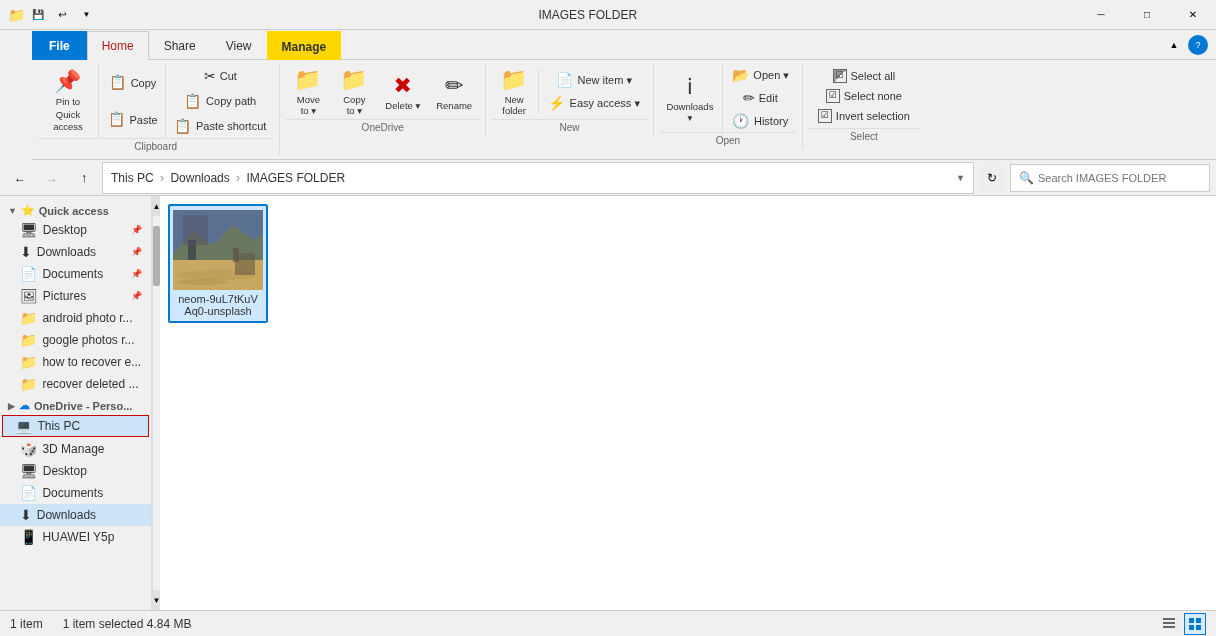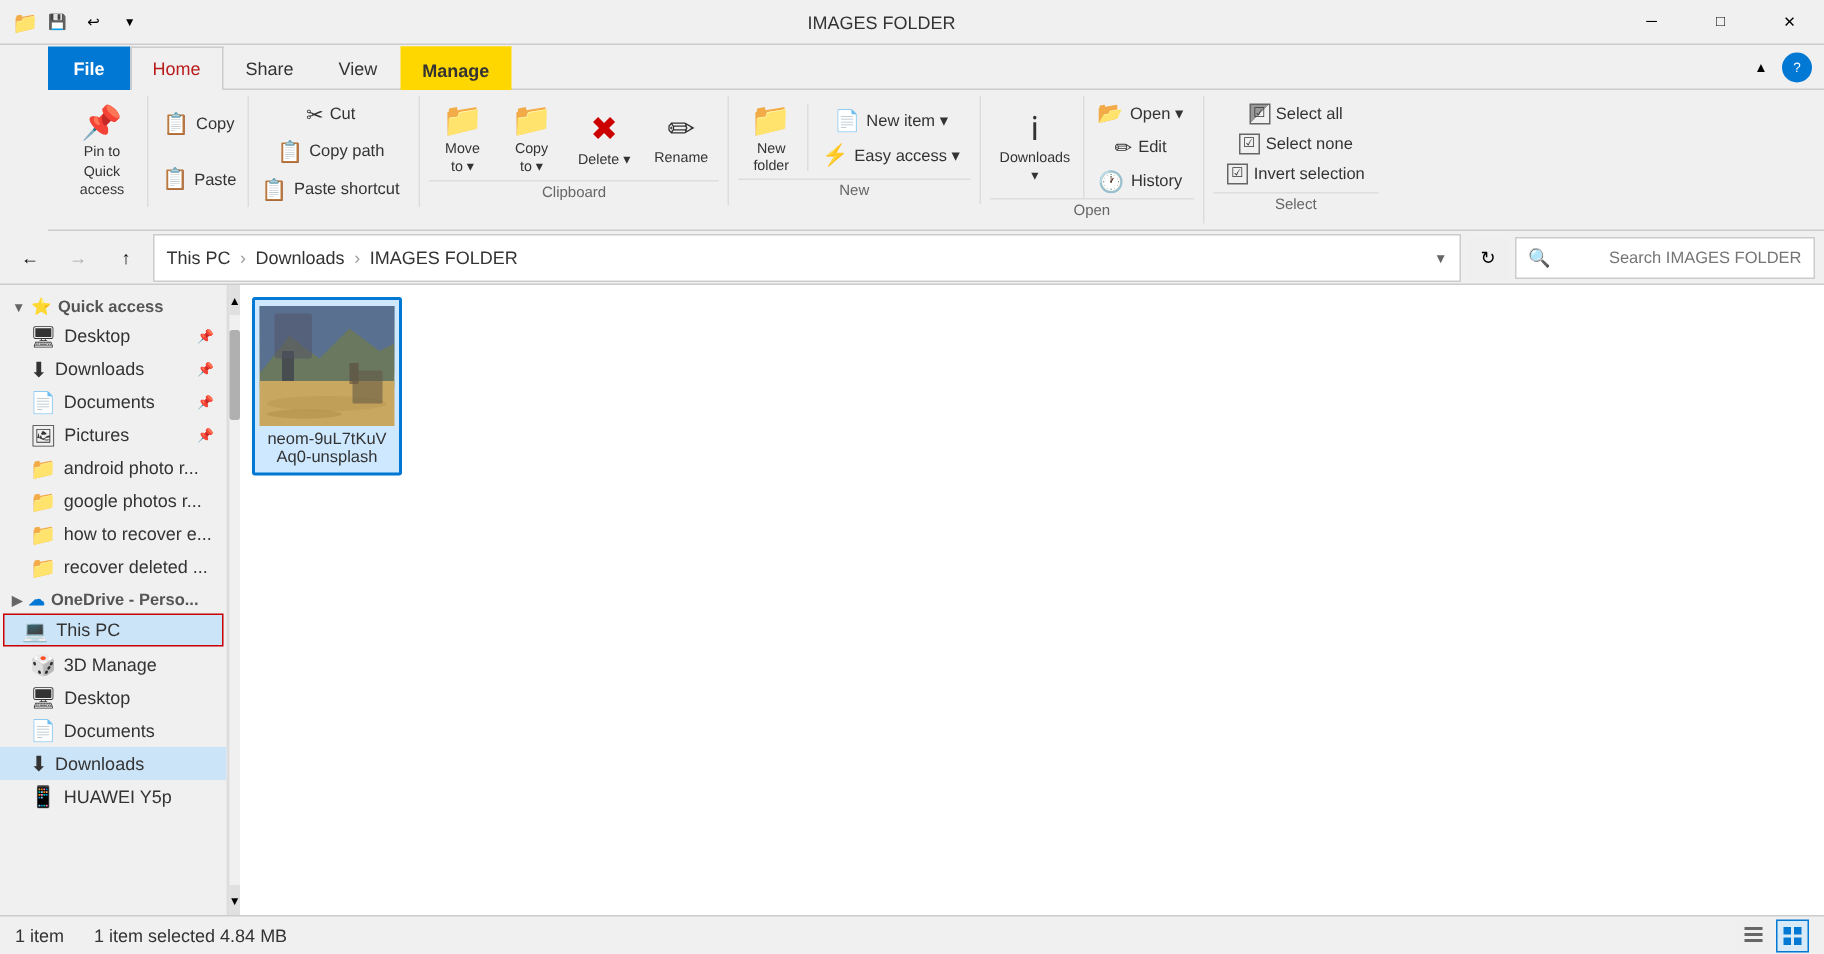--- a/index.html
+++ b/index.html
@@ -32,21 +32,21 @@
 
     
     .nav-bar { display: flex; align-items: center; height: 36px; background: #f0f0f0; border-bottom: 1px solid #ccc; padding: 0 6px; gap: 4px; }
     .nav-btn { width: 28px; height: 28px; display: flex; align-items: center; justify-content: center; cursor: pointer; border: 1px solid transparent; border-radius: 2px; font-size: 12px; background: transparent; }
     .nav-btn.disabled { color: #aaa; cursor: default; }
     .address-bar { flex: 1; height: 32px; border: 1px solid #ccc; background: white; display: flex; align-items: center; padding: 0 8px; font-size: 12px; cursor: pointer; }
     .breadcrumb-item { color: #333; }
     .breadcrumb-sep { color: #999; margin: 0 3px; }
     .refresh-btn { width: 28px; height: 28px; display: flex; align-items: center; justify-content: center; cursor: pointer; border: 1px solid transparent; border-radius: 2px; font-size: 12px; }
     .search-bar { width: 200px; height: 28px; border: 1px solid #ccc; background: white; display: flex; align-items: center; padding: 0 8px; gap: 4px; }
-    .search-bar input { border: none; outline: none; font-size: 11px; flex: 1; color: #666; text-align: right; }
+    .search-bar input { border: none; outline: none; font-size: 11px; flex: 1; color: #666; }
 
     
     .main-area { display: flex; flex: 1; overflow: hidden; }
 
     
     .sidebar { width: 160px; background: #f0f0f0; border-right: 1px solid #ddd; overflow-y: auto; padding: 4px 0; flex-shrink: 0; }
     .sidebar::-webkit-scrollbar { width: 8px; }
     .sidebar::-webkit-scrollbar-thumb { background: #ccc; }
     .sidebar-item { display: flex; align-items: center; padding: 2px 8px 2px 12px; cursor: pointer; font-size: 12px; color: #333; height: 22px; }
     .sidebar-item.selected { background: #cce4f7; }
@@ -135,20 +135,21 @@
           <div class="ribbon-btn ribbon-btn-small">
             <span class="ribbon-btn-icon">📋</span>
             <span>Copy path</span>
           </div>
           <div class="ribbon-btn ribbon-btn-small">
             <span class="ribbon-btn-icon">📋</span>
             <span>Paste shortcut</span>
           </div>
         </div>
       </div>
+      <div class="ribbon-group-label">Clipboard</div>
     </div>
 
     <div class="ribbon-group">
       <div class="ribbon-group-buttons" style="gap:2px;">
         <div class="ribbon-btn">
           <div class="ribbon-btn-icon">📁</div>
           <div style="font-size:9.5px;text-align:center;">Move<br>to ▾</div>
         </div>
         <div class="ribbon-btn">
           <div class="ribbon-btn-icon">📁</div>
@@ -156,21 +157,21 @@
         </div>
         <div class="ribbon-btn">
           <div class="ribbon-btn-icon" style="color:#c00;">✖</div>
           <div style="font-size:9.5px;text-align:center;">Delete ▾</div>
         </div>
         <div class="ribbon-btn">
           <div class="ribbon-btn-icon">✏</div>
           <div style="font-size:9.5px;text-align:center;">Rename</div>
         </div>
       </div>
-      <div class="ribbon-group-label">Clipboard</div>
+      <div class="ribbon-group-label">OneDrive</div>
     </div>
 
     <div class="ribbon-group">
       <div class="ribbon-group-buttons" style="gap:2px;">
         <div class="ribbon-btn">
           <div class="ribbon-btn-icon">📁</div>
           <div style="font-size:9.5px;text-align:center;">New<br>folder</div>
         </div>
         <div style="display:flex;flex-direction:column;justify-content:space-around;border-left:1px solid #ddd;padding-left:2px;">
           <div class="ribbon-btn ribbon-btn-small">

